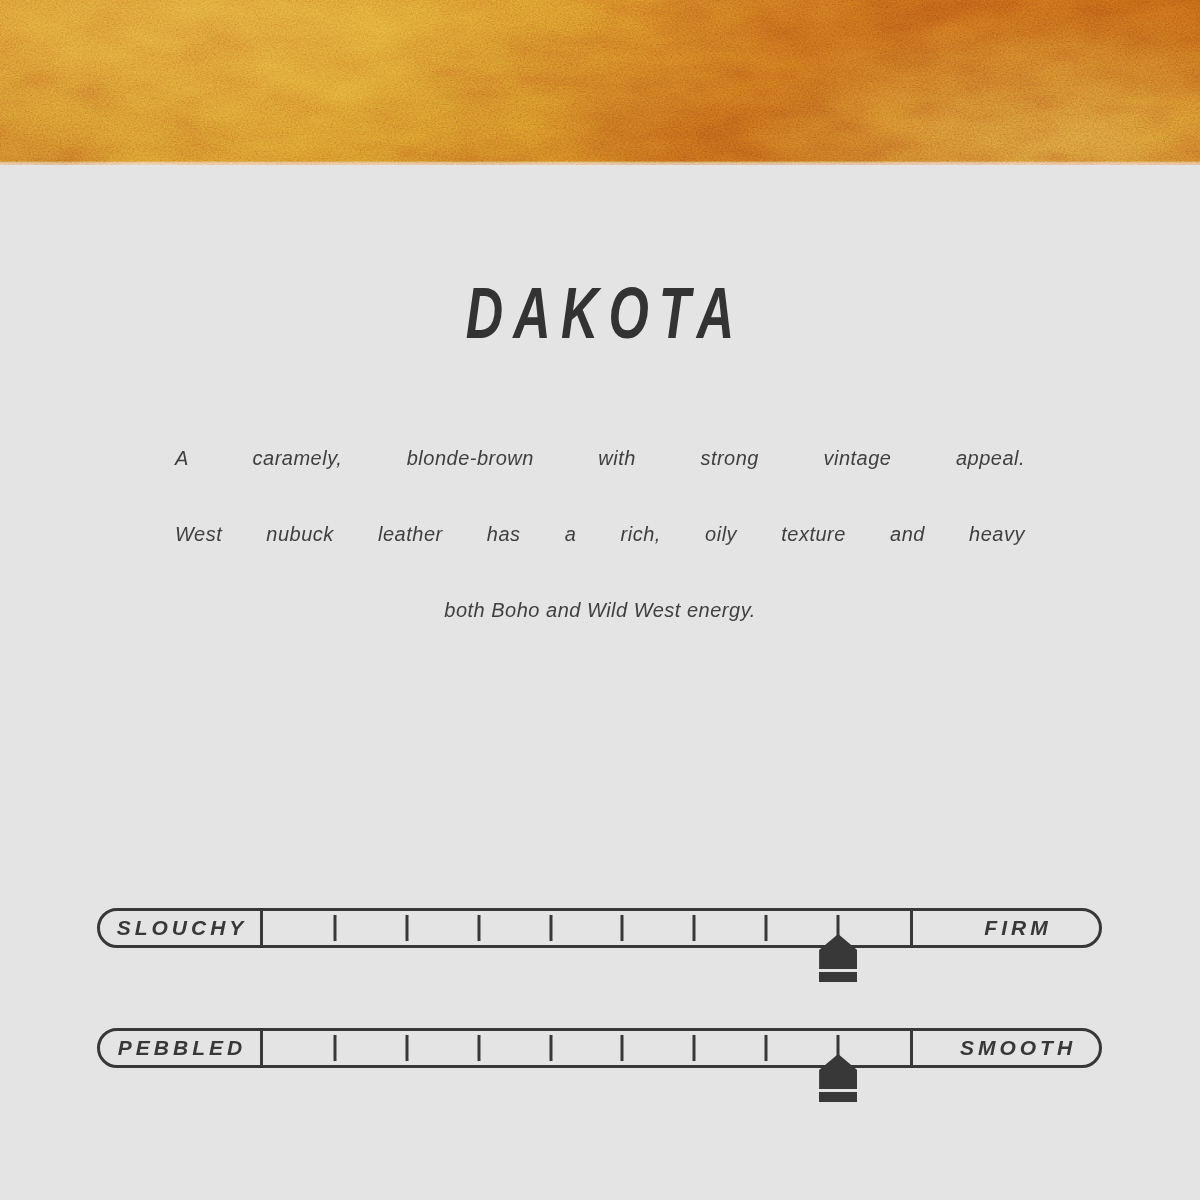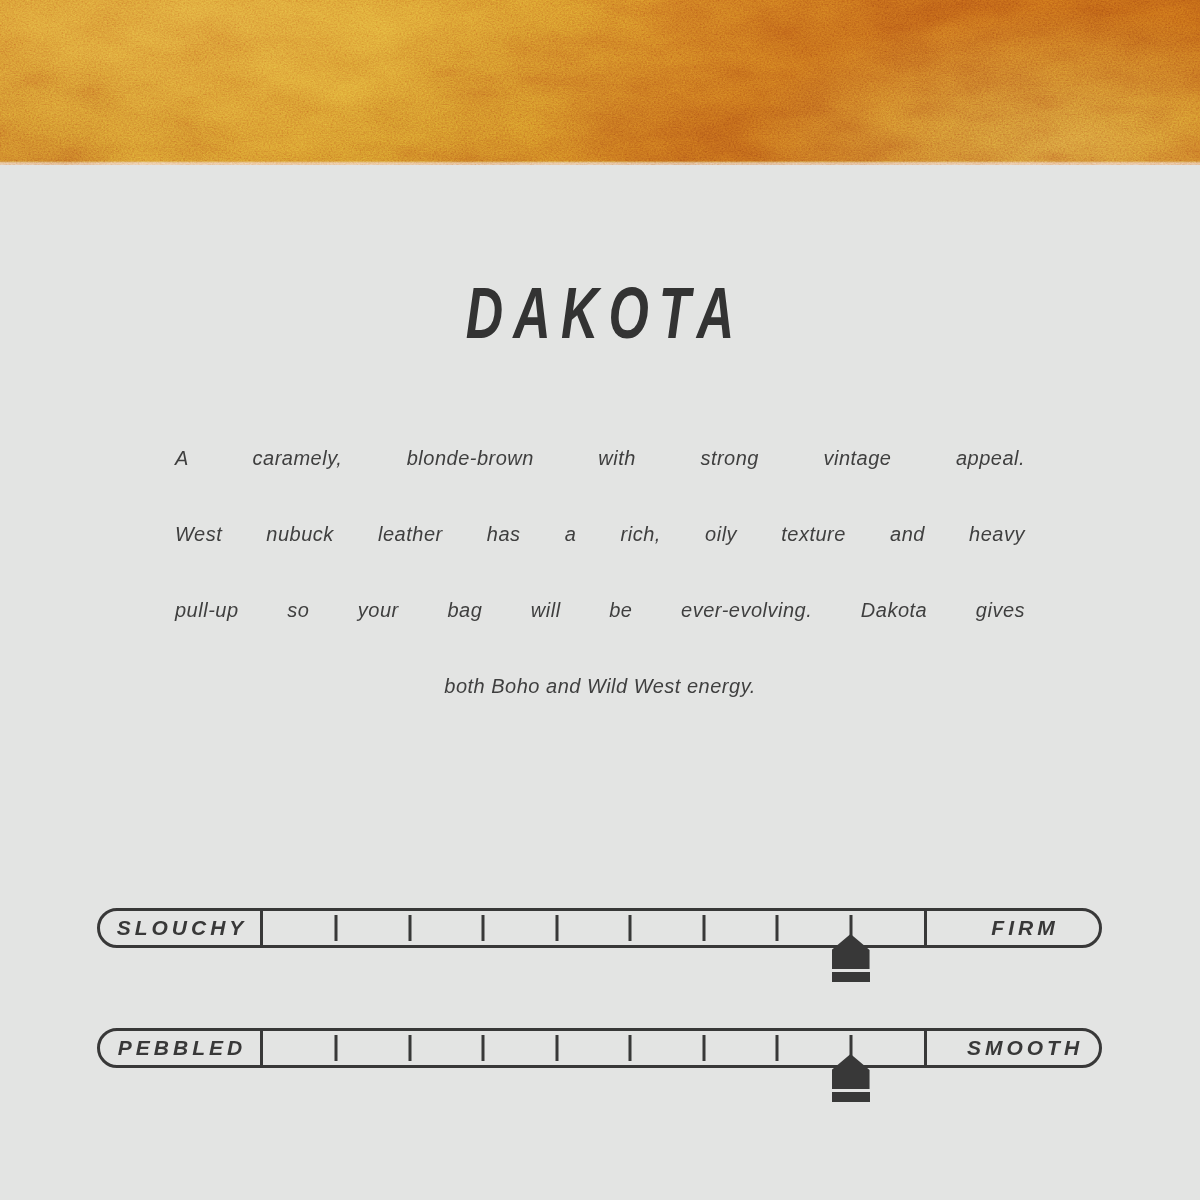--- a/index.html
+++ b/index.html
@@ -61,21 +61,21 @@
     display:flex;width:100%;height:40px;
     border:3px solid var(--ink);border-radius:22px;
     background:transparent;
   }
   .sec{
     display:flex;align-items:center;justify-content:center;
     font-weight:700;font-size:21px;letter-spacing:4px;padding-left:4px;
     color:var(--ink);white-space:nowrap;
   }
   .sec.left{width:160px;flex:none;border-radius:11px;}
-  .sec.right{width:172px;flex:none;padding-left:24px;}
+  .sec.right{width:186px;flex:none;padding-left:24px;}
   .track{
     position:relative;flex:1;
     border-left:3px solid var(--ink);
     border-right:3px solid var(--ink);
   }
   .tick{
     position:absolute;top:4px;width:3px;height:26px;
     background:var(--ink);transform:translateX(-50%);
   }
   .marker{
@@ -116,21 +116,20 @@
       </filter>
       <rect width="100%" height="100%" filter="url(#grain)"></rect>
     </svg>
   </div>
 
   <h1 class="title">DAKOTA</h1>
 
   <div class="desc">
     <div class="ln">A caramely, blonde-brown with strong vintage appeal.</div>
     <div class="ln">West nubuck leather has a rich, oily texture and heavy</div>
-    <div class="ln">pull-up so your bag will be ever-evolving. Dakota gives</div>
     <div class="ln last">both Boho and Wild West energy.</div>
   </div>
 
   <div class="slider s1">
     <div class="pill">
       <div class="sec left">SLOUCHY</div>
       <div class="track">
           <span class="tick" style="left: 11.1111%;"></span>
           <span class="tick" style="left: 22.2222%;"></span>
           <span class="tick" style="left: 33.3333%;"></span>

